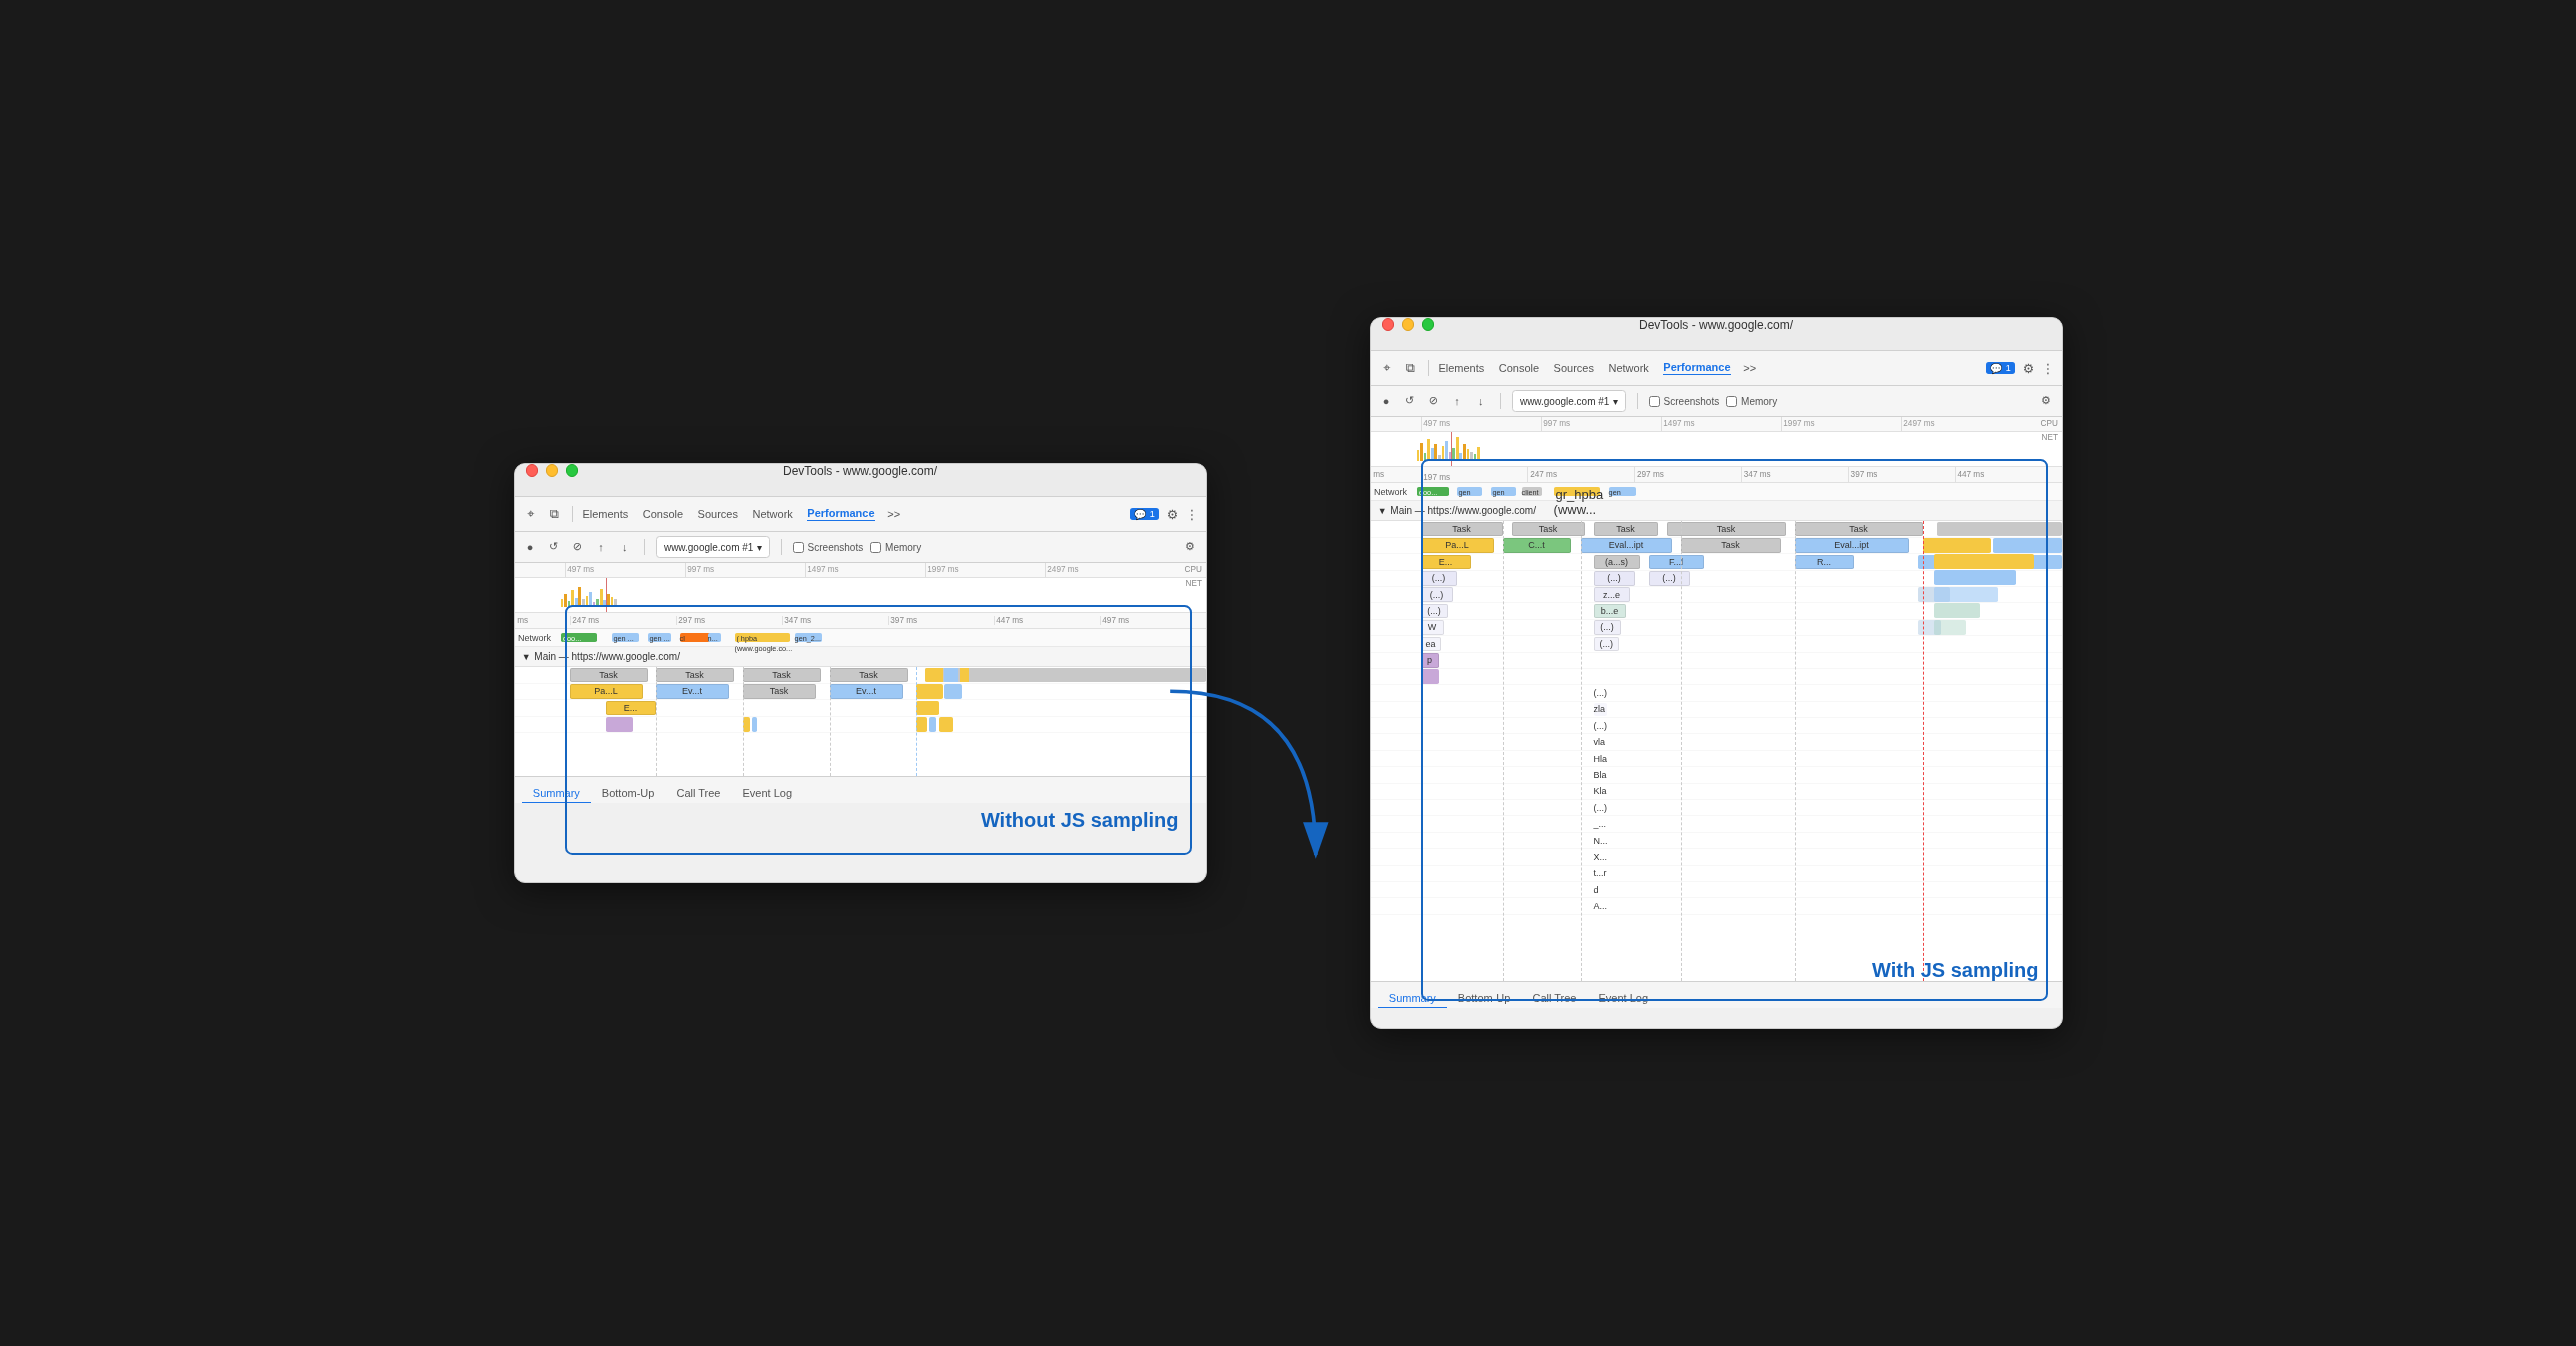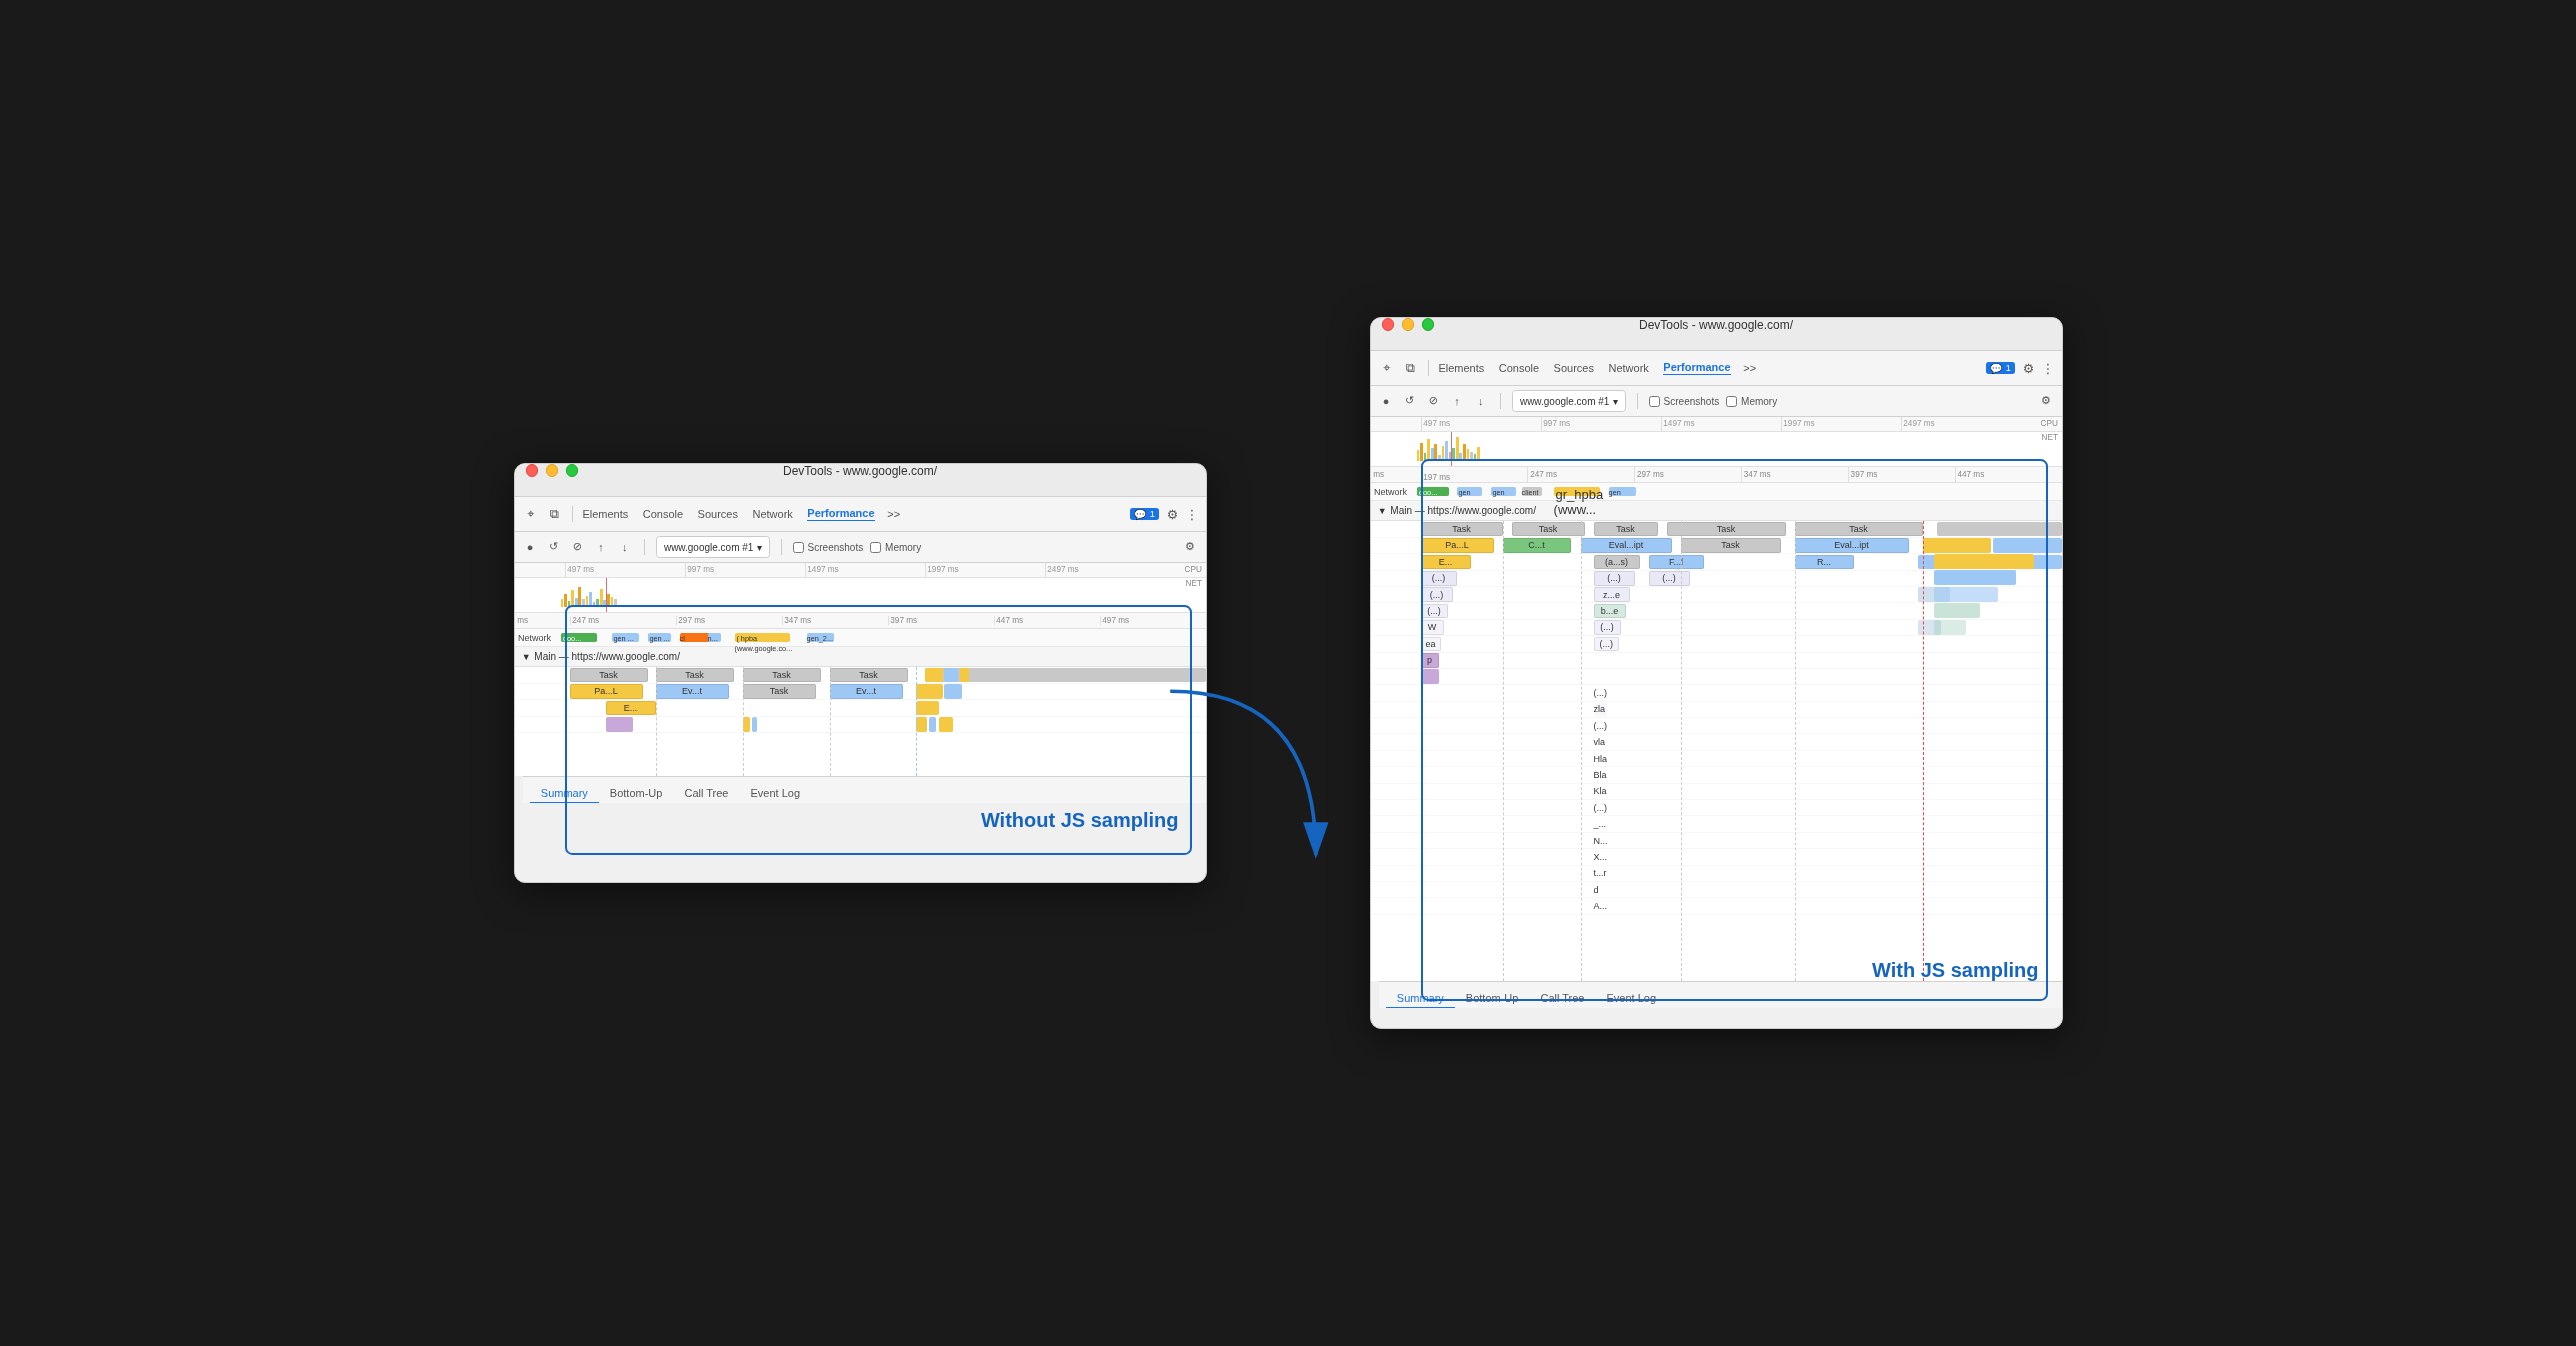--- a/index.html
+++ b/index.html
@@ -221,21 +221,20 @@
 
     
     .tabs-bar {
       height: 27px;
       background: #f5f5f5;
       border-top: 0.9px solid #d0d0d0;
       display: flex;
       align-items: flex-end;
       padding: 0 7.3px;
       gap: 0;
-      margin-left: 8px;
     }
 
     .tab {
       padding: 3.6px 11px;
       font-size: 11px;
       cursor: pointer;
       color: #555;
       border-bottom: 1.8px solid transparent;
     }
 
@@ -419,21 +418,21 @@
 
     <div class="network-row">
       <span class="network-label">Network</span>
       <div style="position:relative;flex:1;height:11px;">
         <div class="net-bar" style="left:4.6px;width:36px;height:9px;background:#4caf50;top:0.9px;"><span style="font-size:7.3px;color:#fff;padding-left:1.8px;">goo...</span></div>
         <div class="net-bar" style="left:55px;width:27px;height:9px;background:#9dc8f5;top:0.9px;"><span style="font-size:7.3px;color:#333;padding-left:1.8px;">gen ...</span></div>
         <div class="net-bar" style="left:91px;width:23px;height:9px;background:#9dc8f5;top:0.9px;"><span style="font-size:7.3px;color:#333;padding-left:1.8px;">gen ...</span></div>
         <div class="net-bar" style="left:123px;width:32px;height:9px;background:#f97316;top:0.9px;"><span style="font-size:7.3px;color:#333;">cl</span></div>
         <div class="net-bar" style="left:151px;width:13.7px;height:9px;background:#9dc8f5;top:0.9px;"><span style="font-size:7.3px;color:#333;">n...</span></div>
         <div class="net-bar" style="left:178px;width:55px;height:9px;background:#f5c842;top:0.9px;"><span style="font-size:7.3px;color:#333;padding-left:1.8px;">( hpba (www.google.co...</span></div>
-        <div class="net-bar" style="left:250px;width:27px;height:9px;background:#9dc8f5;top:0.9px;"><span style="font-size:7.3px;color:#333;">gen_2...</span></div>
+        <div class="net-bar" style="left:238px;width:27px;height:9px;background:#9dc8f5;top:0.9px;"><span style="font-size:7.3px;color:#333;">gen_2...</span></div>
       </div>
     </div>
 
     <div class="main-section">
       <div class="main-header">
         <span class="main-triangle">▼</span>
         <span>Main — https://www.google.com/</span>
       </div>
 
       <div style="position:relative;height:109px;overflow:hidden;">

